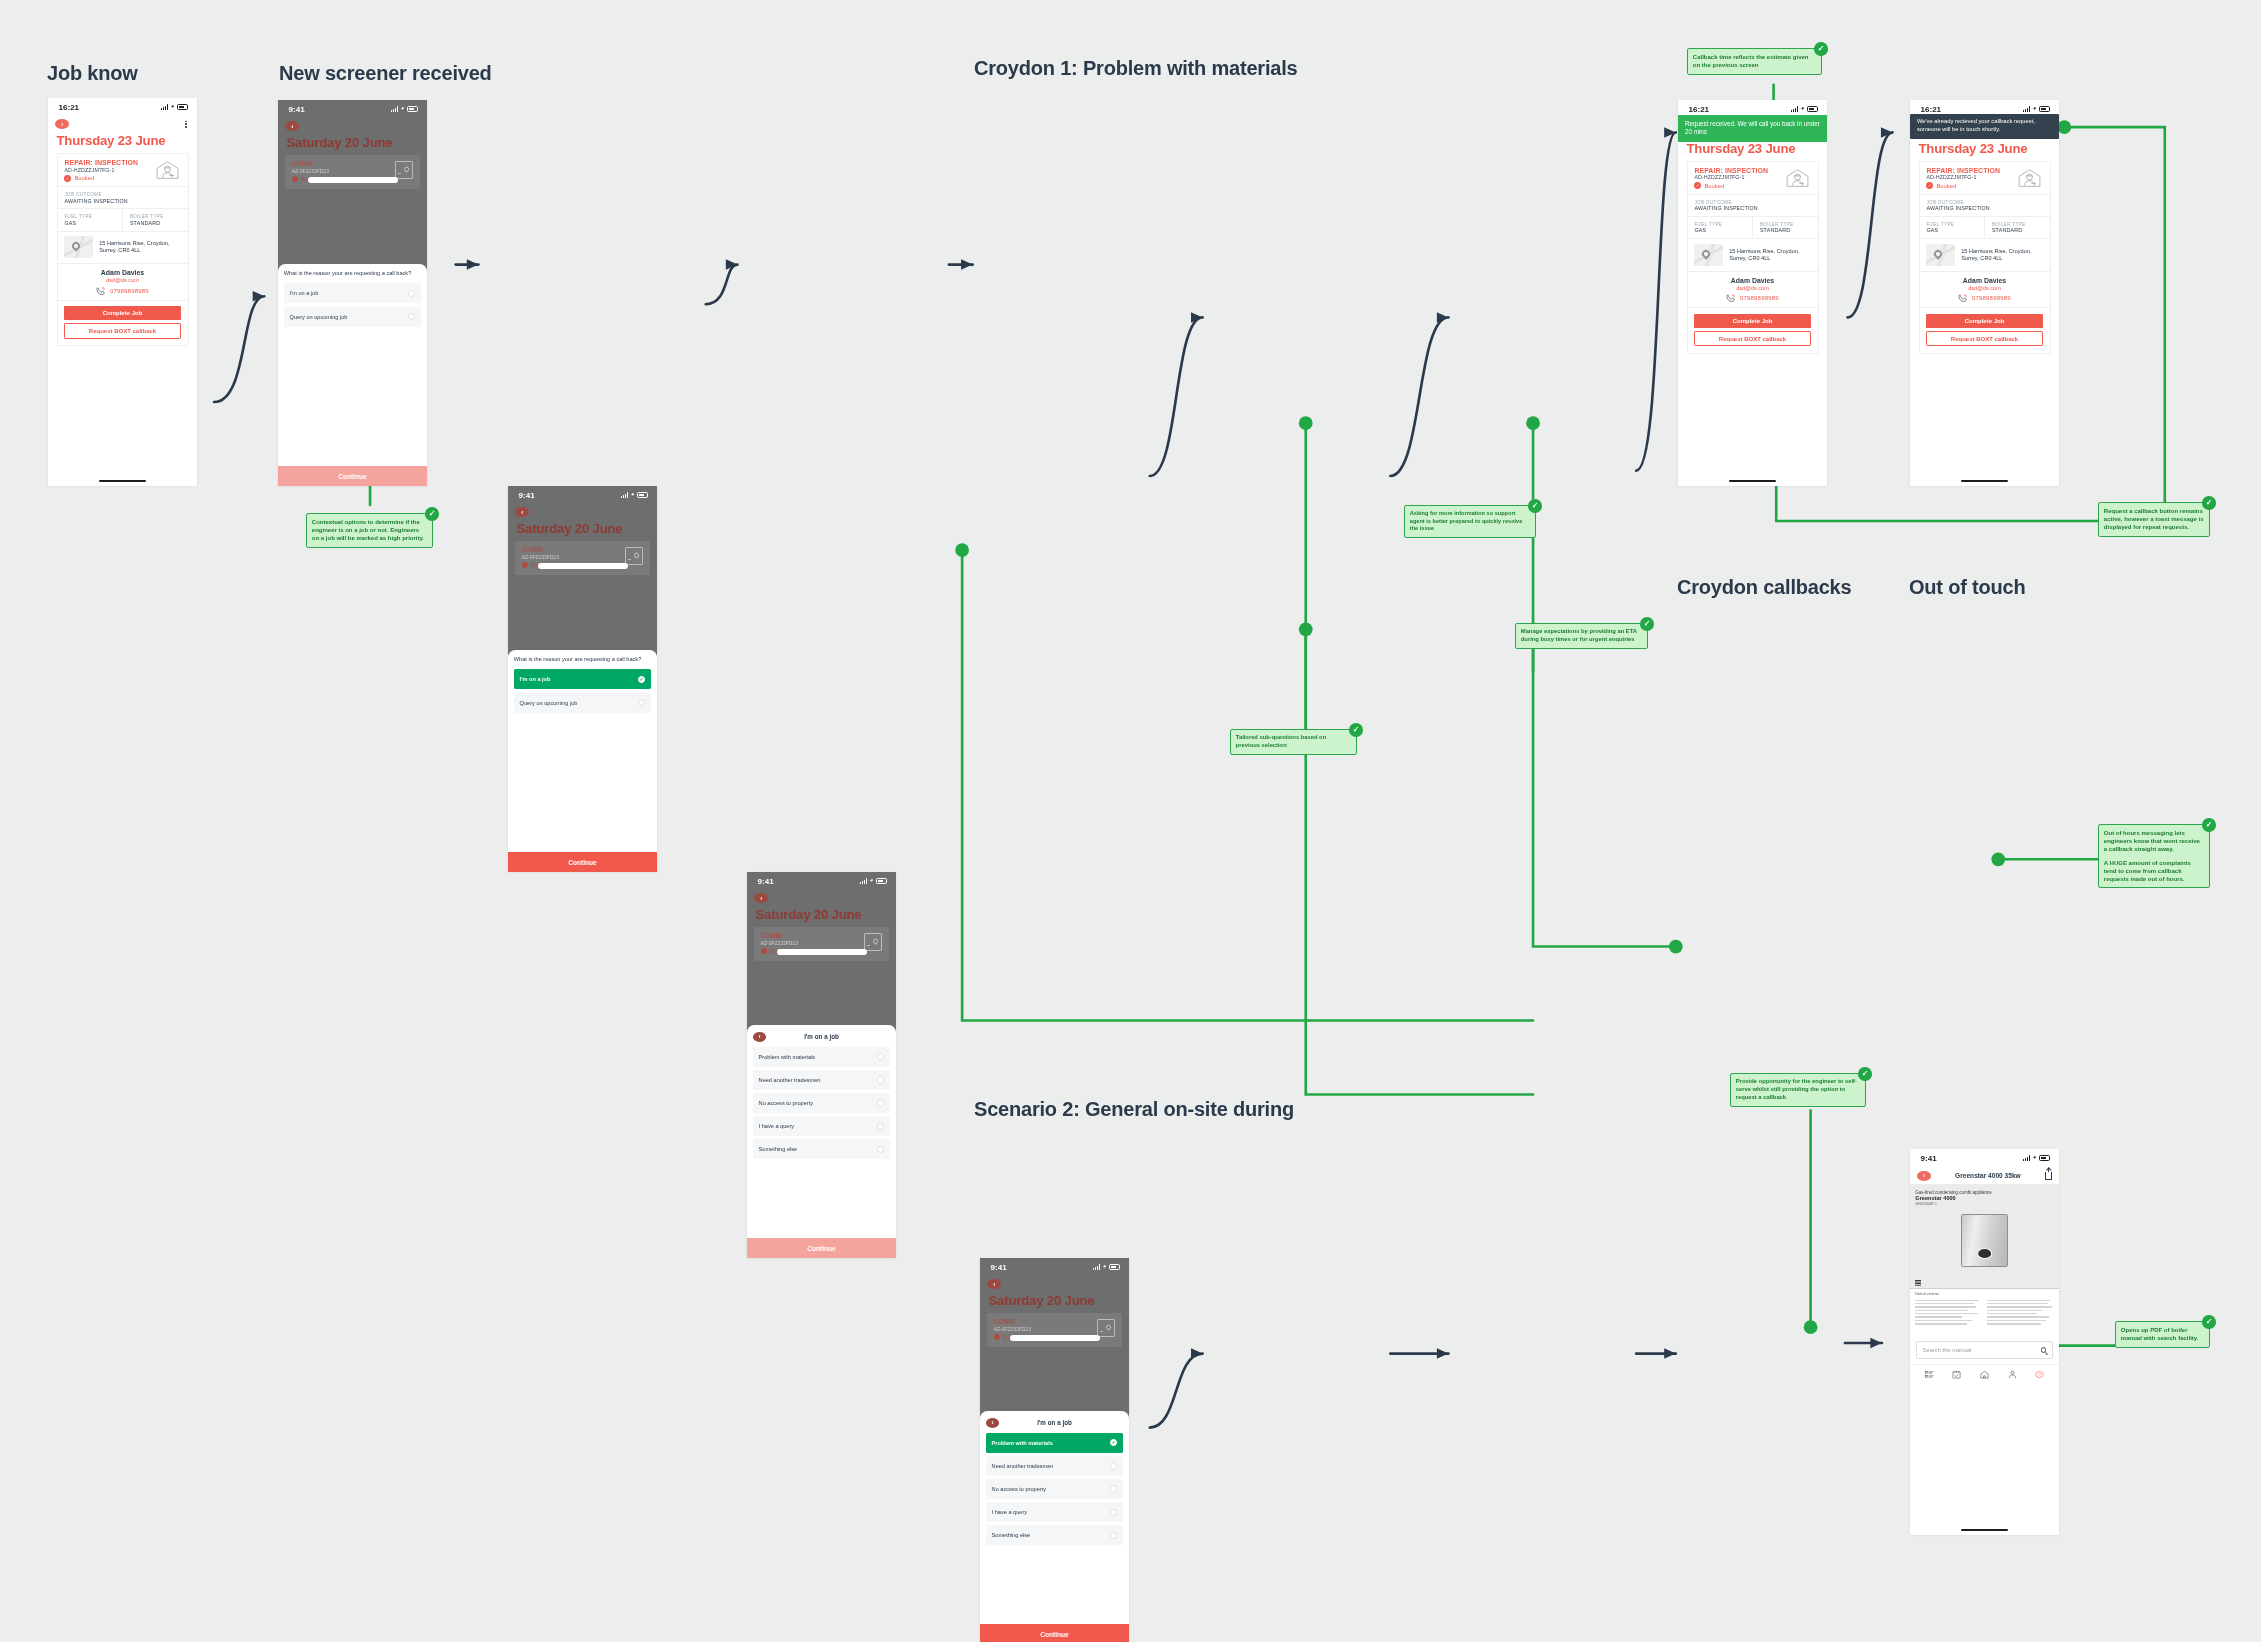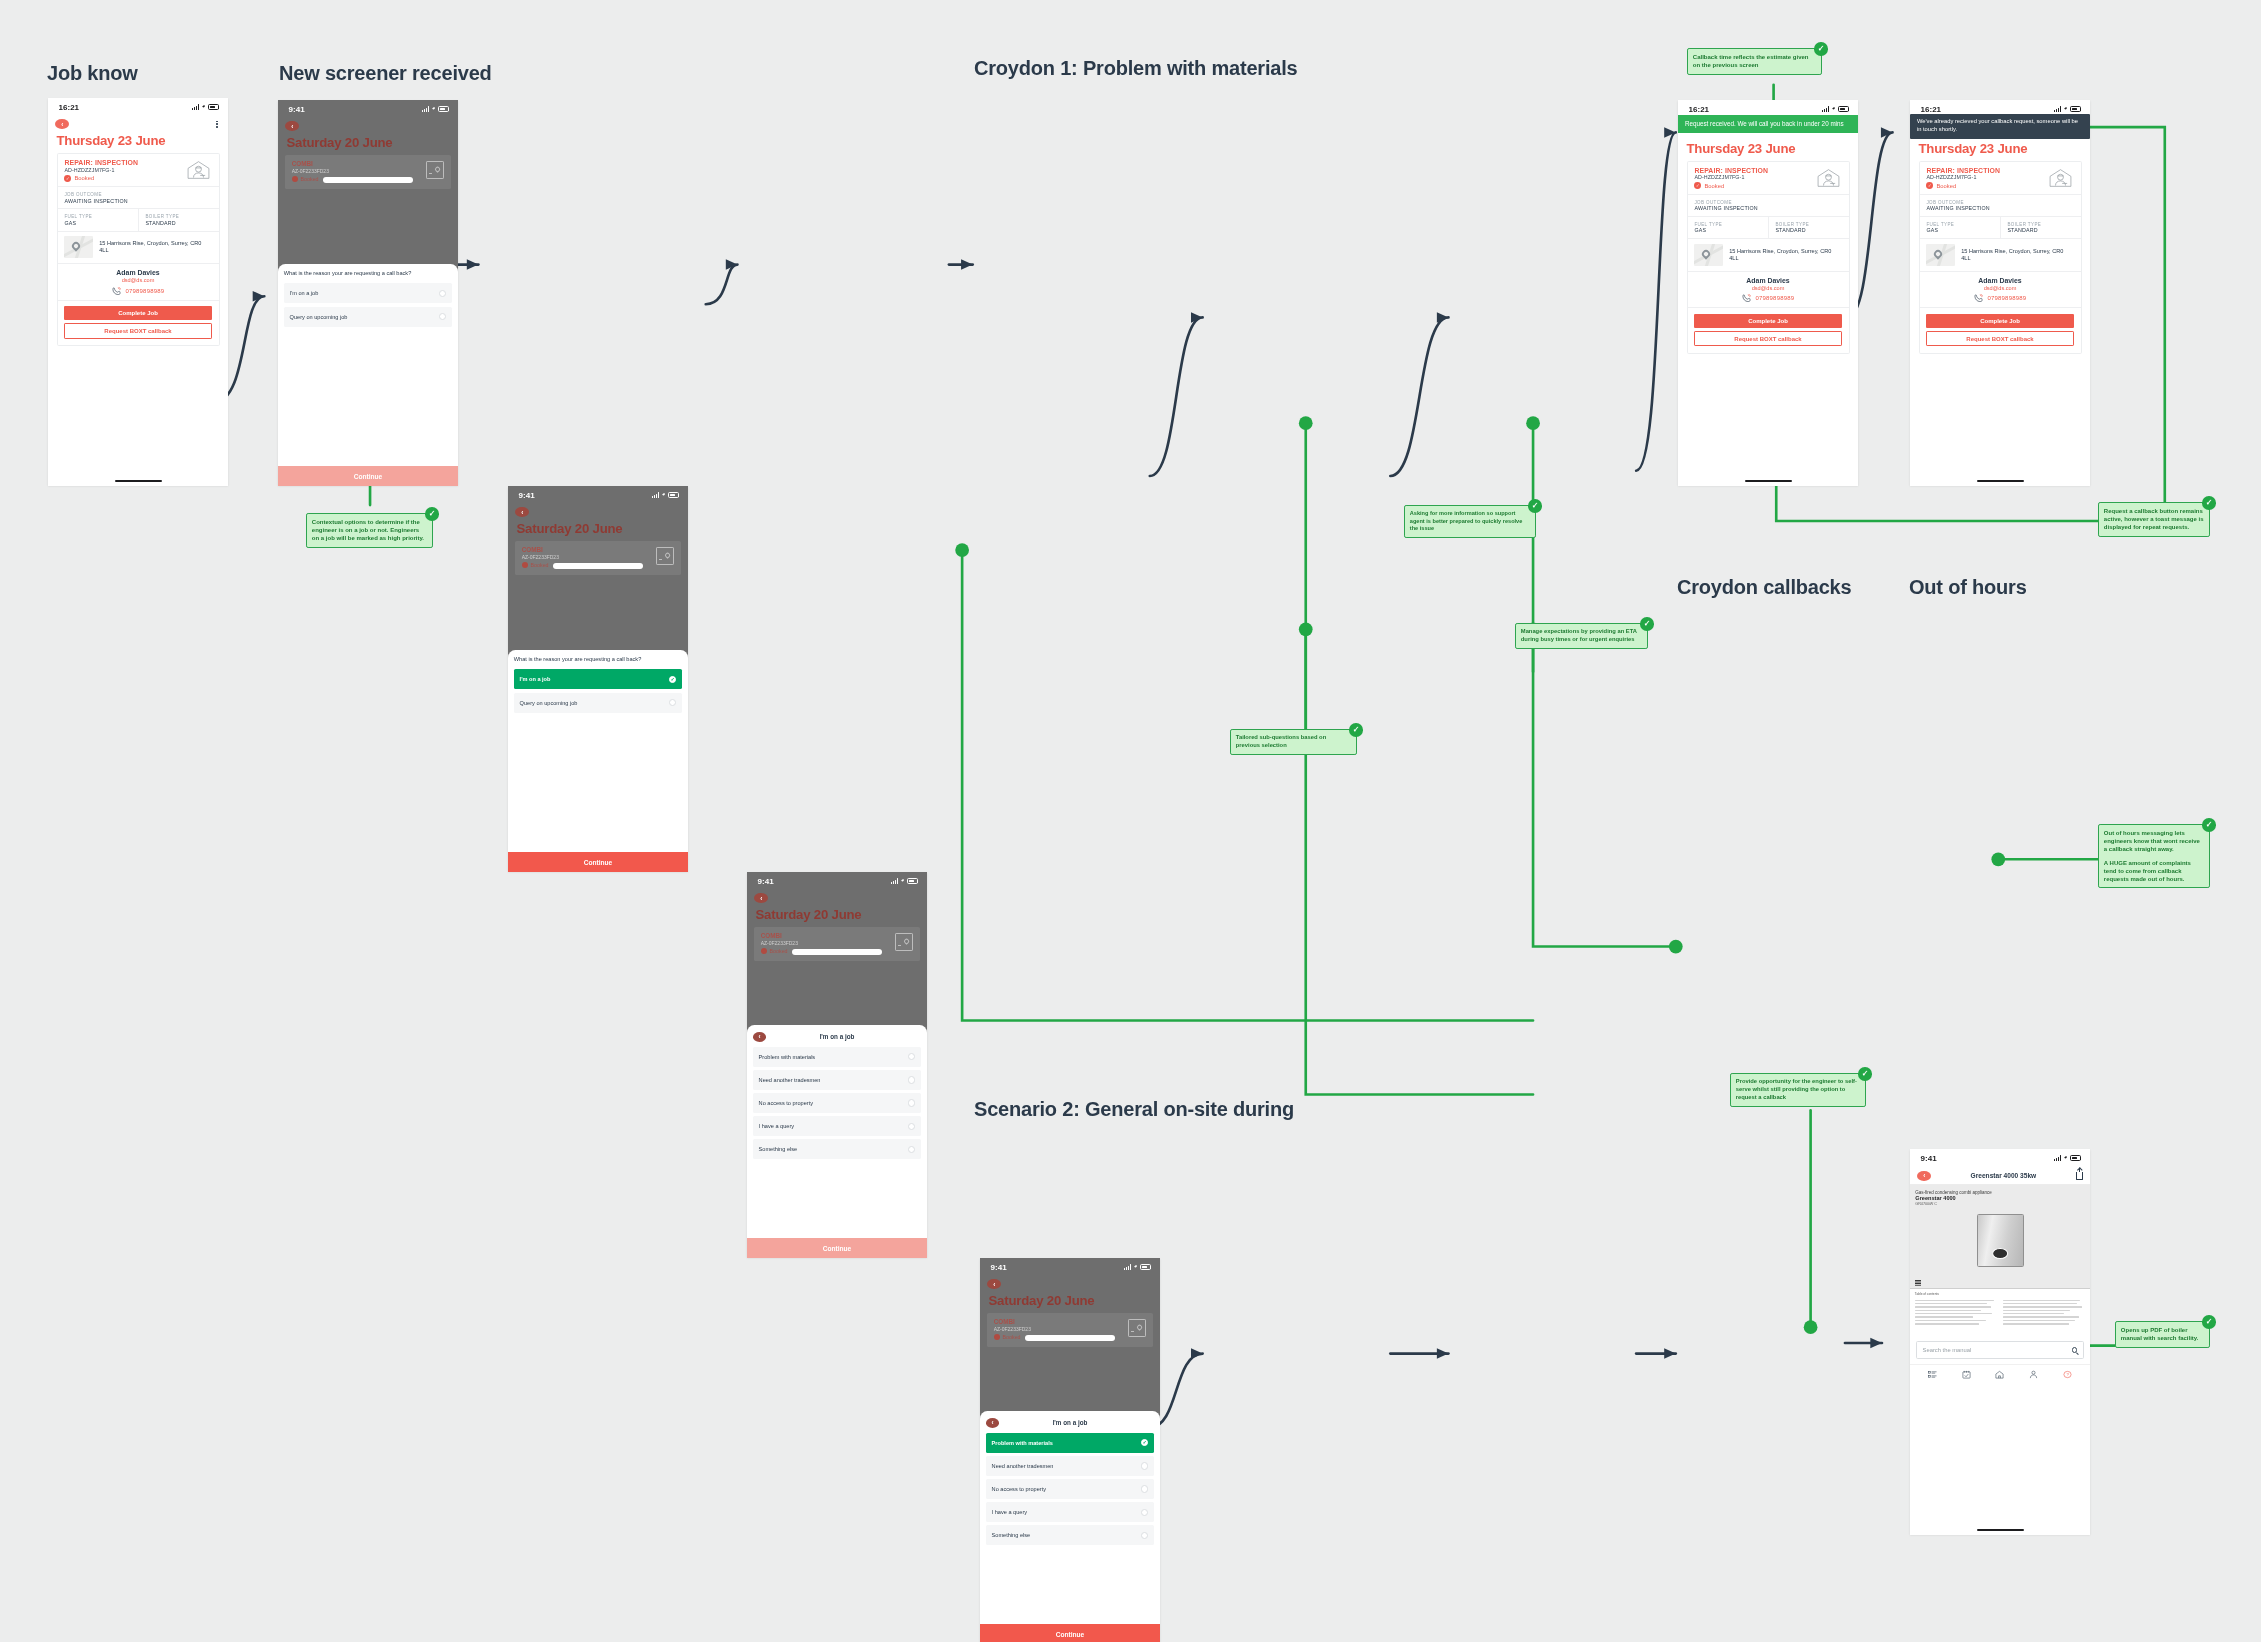--- a/index.html
+++ b/index.html
@@ -21,21 +21,21 @@
     white-space: nowrap;
   }
 
   
   .phone {
     position: absolute;
     background: #ffffff;
     overflow: hidden;
     box-shadow: 0 0.5px 2.1px rgba(0,0,0,.10);
   }
-  .phone.w340 { width: 180px; }
+  .phone.w340 { width: 149px; }
 
   .statusbar {
     height: 18px;
     display: flex; align-items: center; justify-content: space-between;
     padding: 0 9.5px 0 10.6px;
     font-size: 8px; font-weight: 700; color: #1d1d1f;
   }
   .sb-right { display: flex; align-items: center; gap: 2.6px; }
   .bars { display: flex; align-items: flex-end; gap: 0.8px; height: 5.3px; }
   .bars i { width: 1.3px; background: #1d1d1f; border-radius: 0.3px; display: block; }
@@ -269,21 +269,21 @@
     <circle cx="3170" cy="1790" r="13"></circle>
     <circle cx="3865" cy="2545" r="13"></circle>
   </g>
 </svg>
 
 <div class="section-title" style="left:47px;top:62px">Job know</div>
 <div class="section-title" style="left:279px;top:62px">New screener received</div>
 <div class="section-title" style="left:974px;top:57px">Croydon 1: Problem with materials</div>
 <div class="section-title" style="left:974px;top:1098px">Scenario 2: General on-site during</div>
 <div class="section-title" style="left:1677px;top:576px">Croydon callbacks</div>
-<div class="section-title" style="left:1909px;top:576px">Out of hours</div>
+<div class="section-title" style="left:1909px;top:576px">Out of touch</div>
 
 <div class="phone w340" style="left:48px;top:98px;height:388px">
   <div class="statusbar">
     <span>16:21</span>
     <span class="sb-right">
       <span class="bars">
             <i></i>
             <i></i>
             <i></i>
             <i></i>

